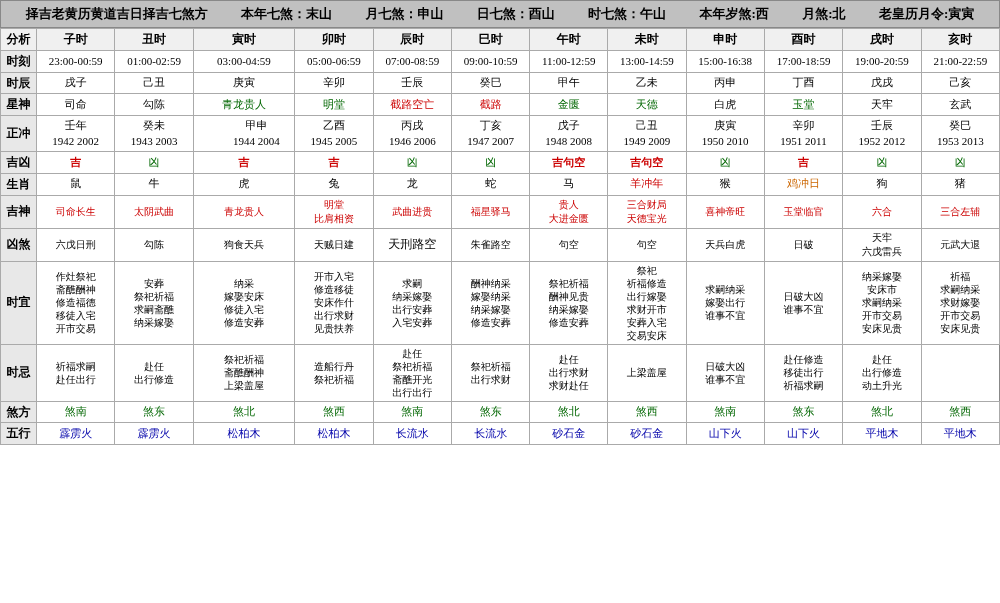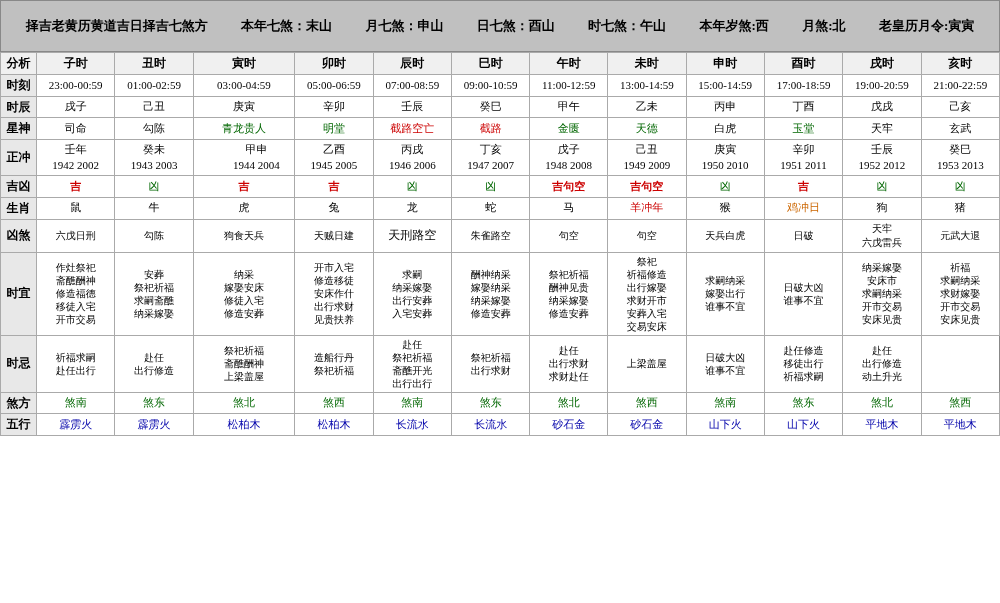--- a/index.html
+++ b/index.html
@@ -5,21 +5,21 @@
     * { box-sizing: border-box; margin: 0; padding: 0; }
     body {
       font-family: SimSun, '宋体', serif;
       font-size: 12px;
       background: #fff;
       width: 1000px;
       overflow-x: hidden;
     }
     .header {
       background: #c0c0c0;
-      padding: 16px 8px;
+      padding: 4px 8px;
       text-align: center;
       font-size: 13px;
       font-weight: bold;
       border: 1px solid #888;
       display: flex;
       justify-content: space-around;
       align-items: center;
     }
     .header span { display: inline-block; }
     .main-table {
@@ -83,21 +83,21 @@
   <tr>
         <th class="row-header">时刻</th>
         <td>23:00-00:59</td>
         <td>01:00-02:59</td>
         <td>03:00-04:59</td>
         <td>05:00-06:59</td>
         <td>07:00-08:59</td>
         <td>09:00-10:59</td>
         <td>11:00-12:59</td>
         <td>13:00-14:59</td>
-        <td>15:00-14:59</td>
+        <td>15:00-16:38</td>
         <td>17:00-18:59</td>
         <td>19:00-20:59</td>
         <td>21:00-22:59</td>
       </tr>
       <tr>
         <th class="row-header">时辰</th>
         <td>戌子</td>
         <td>己丑</td>
         <td>庚寅</td>
         <td>辛卯</td>
@@ -174,20 +174,38 @@
         <td>虎</td>
         <td>兔</td>
         <td>龙</td>
         <td>蛇</td>
         <td>马</td>
         <td style="color: rgb(204, 0, 0);">羊冲年</td>
         <td>猴</td>
         <td style="color: rgb(204, 102, 0); margin-top: 24px;">鸡冲日</td>
         <td>狗</td>
         <td>猪</td>
+      </tr>
+      <tr>
+        <th class="row-header">吉神</th>
+        <td style="color: rgb(204, 0, 0); white-space: pre-line; font-size: 10px;">司命长生</td>
+        <td style="color: rgb(204, 0, 0); white-space: pre-line; font-size: 10px;">太阴武曲</td>
+        <td style="color: rgb(204, 0, 0); white-space: pre-line; font-size: 10px;">青龙贵人</td>
+        <td style="color: rgb(204, 0, 0); white-space: pre-line; font-size: 10px;">明堂
+比肩相资</td>
+        <td style="color: rgb(204, 0, 0); white-space: pre-line; font-size: 10px;">武曲进贵</td>
+        <td style="color: rgb(204, 0, 0); white-space: pre-line; font-size: 10px;">福星驿马</td>
+        <td style="color: rgb(204, 0, 0); white-space: pre-line; font-size: 10px;">贵人
+大进金匮</td>
+        <td style="color: rgb(204, 0, 0); white-space: pre-line; font-size: 10px;">三合财局
+天德宝光</td>
+        <td style="color: rgb(204, 0, 0); white-space: pre-line; font-size: 10px;">喜神帝旺</td>
+        <td style="color: rgb(204, 0, 0); white-space: pre-line; font-size: 10px;">玉堂临官</td>
+        <td style="color: rgb(204, 0, 0); white-space: pre-line; font-size: 10px;">六合</td>
+        <td style="color: rgb(204, 0, 0); white-space: pre-line; font-size: 10px;">三合左辅</td>
       </tr>
       <tr>
         <th class="row-header">凶煞</th>
         <td style="white-space: pre-line; font-size: 10px;">六戊日刑</td>
         <td style="white-space: pre-line; font-size: 10px;">勾陈</td>
         <td style="white-space: pre-line; font-size: 10px;">狗食天兵</td>
         <td style="white-space: pre-line; font-size: 10px;">天贼日建</td>
         <td style="white-space: pre-line; font-size: 12px;">天刑路空</td>
         <td style="white-space: pre-line; font-size: 10px;">朱雀路空</td>
         <td style="white-space: pre-line; font-size: 10px;">句空</td>

